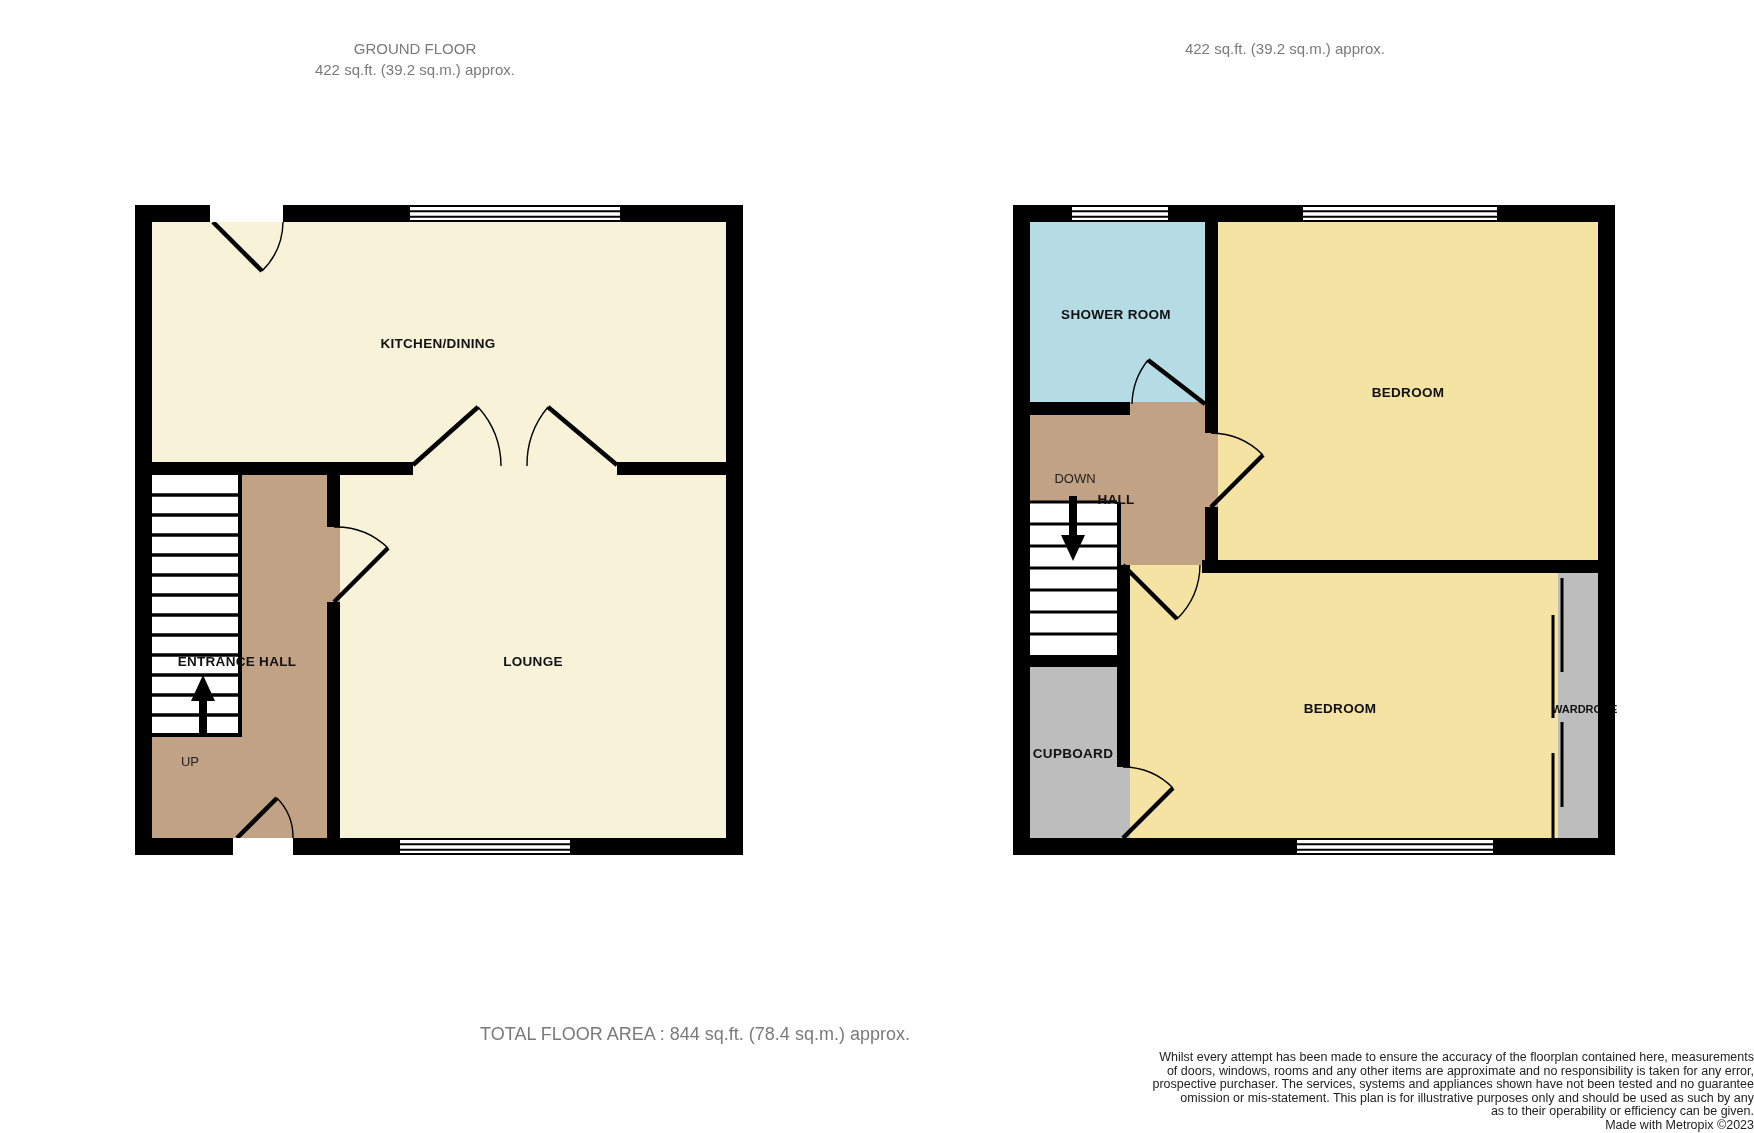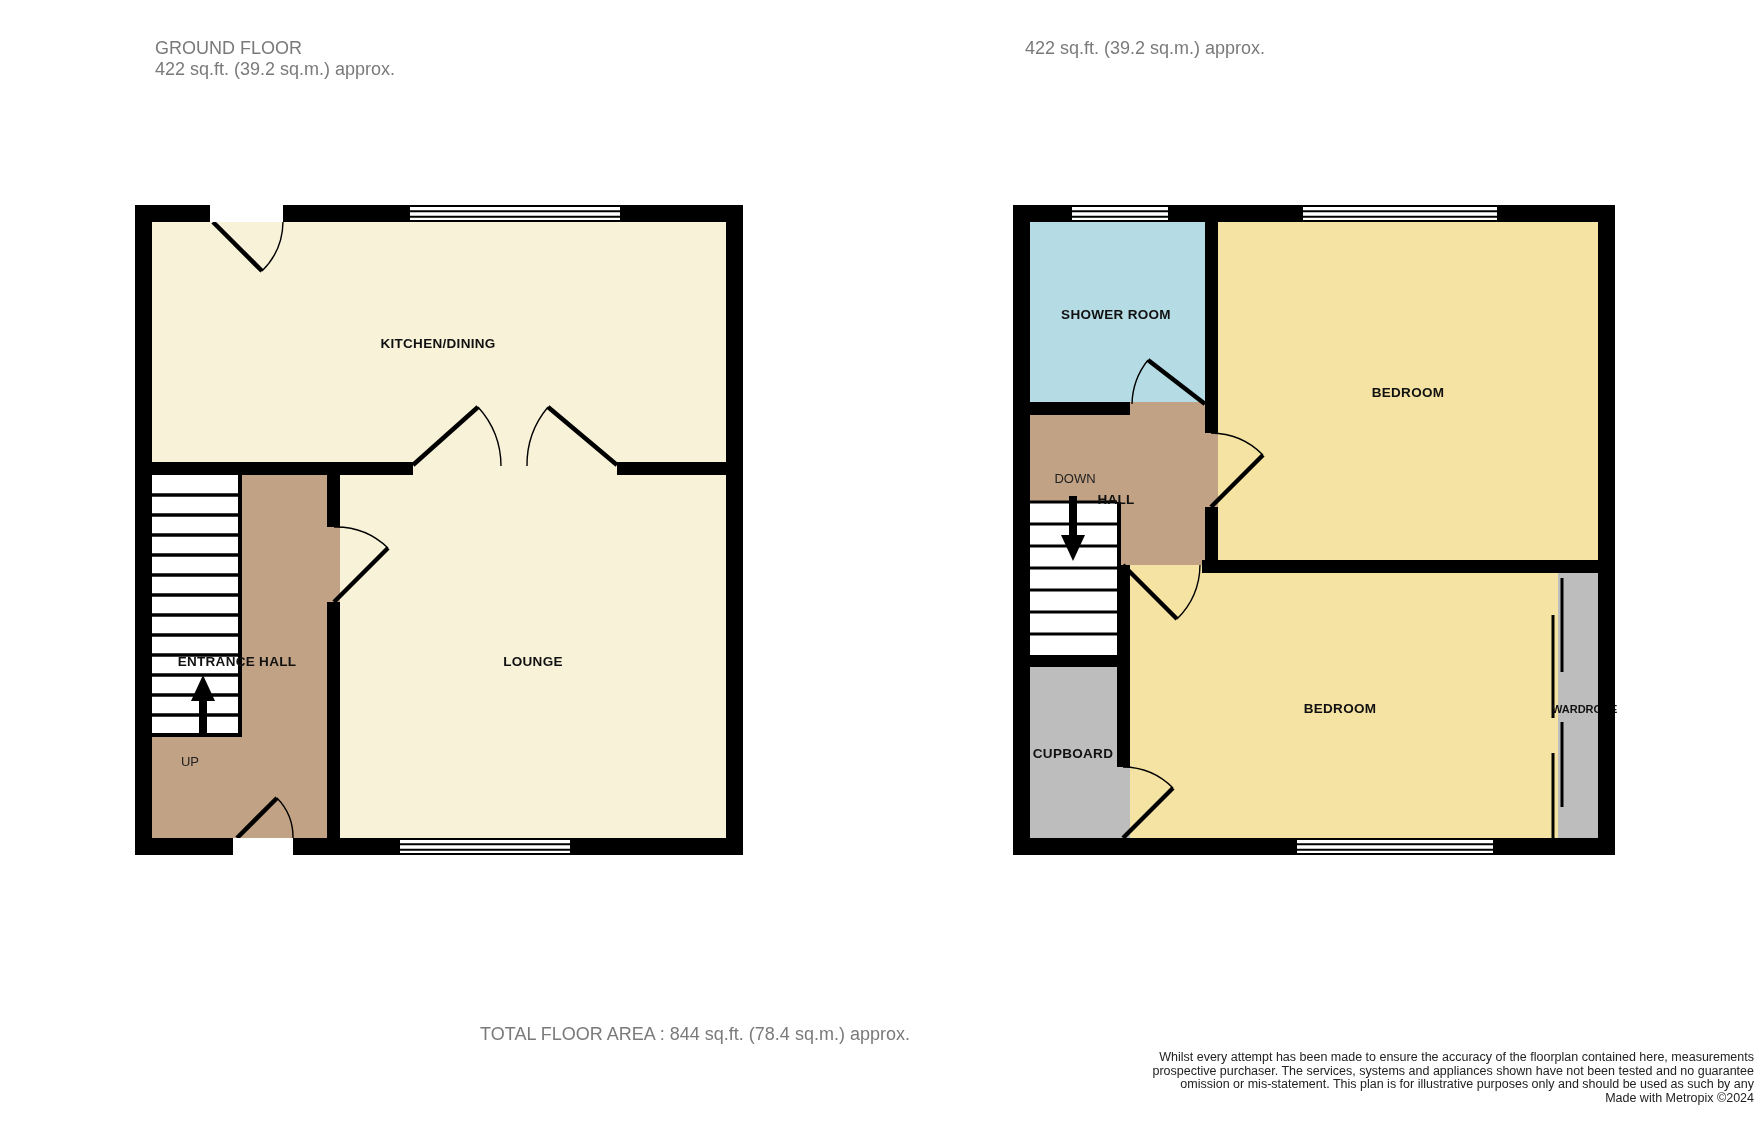--- a/index.html
+++ b/index.html
@@ -1,21 +1,21 @@
 <!DOCTYPE html>
 <html><head>
 <meta charset="utf-8">
 <style>
   html,body{margin:0;padding:0;}
   body{
     width:1754px;height:1133px;position:relative;background:#ffffff;
     font-family:"Liberation Sans",sans-serif;overflow:hidden;
   }
-  .plan-header{position:absolute;width:520px;color:#7a7a7a;
-    font-size:18px;line-height:21px;}
+  .plan-header{position:absolute;width:520px;text-align:center;color:#7a7a7a;
+    font-size:15px;line-height:21px;}
   #gf-header{left:155px;top:38px;}
   #ff-header{left:1025px;top:38px;}
   #plan-svg{position:absolute;left:0;top:0;}
   .wall{fill:#000000;}
   .gapwhite{fill:#ffffff;}
   .winline{stroke:#000000;stroke-width:2;}
   .tread{stroke:#000000;stroke-width:3.6;}
   .tread-ff{stroke:#000000;stroke-width:3;}
   .edge{fill:#000000;}
   .leaf{stroke:#000000;stroke-width:4.5;}
@@ -221,16 +221,18 @@
         <line class="winline" x1="1297" y1="854" x2="1493" y2="854"></line>
       </g>
     </g>
   </g>
 </svg>
 
 <div id="footer-total">TOTAL FLOOR AREA : 844 sq.ft. (78.4 sq.m.) approx.</div>
 
 <div id="footer-disclaimer">
   <div>Whilst every attempt has been made to ensure the accuracy of the floorplan contained here, measurements</div>
+  <div>of doors, windows, rooms and any other items are approximate and no responsibility is taken for any error,</div>
   <div>prospective purchaser. The services, systems and appliances shown have not been tested and no guarantee</div>
   <div>omission or mis-statement. This plan is for illustrative purposes only and should be used as such by any</div>
-  <div>Made with Metropix ©2024</div>
+  <div>as to their operability or efficiency can be given.</div>
+  <div>Made with Metropix ©2023</div>
 </div>
 
 </body></html>

